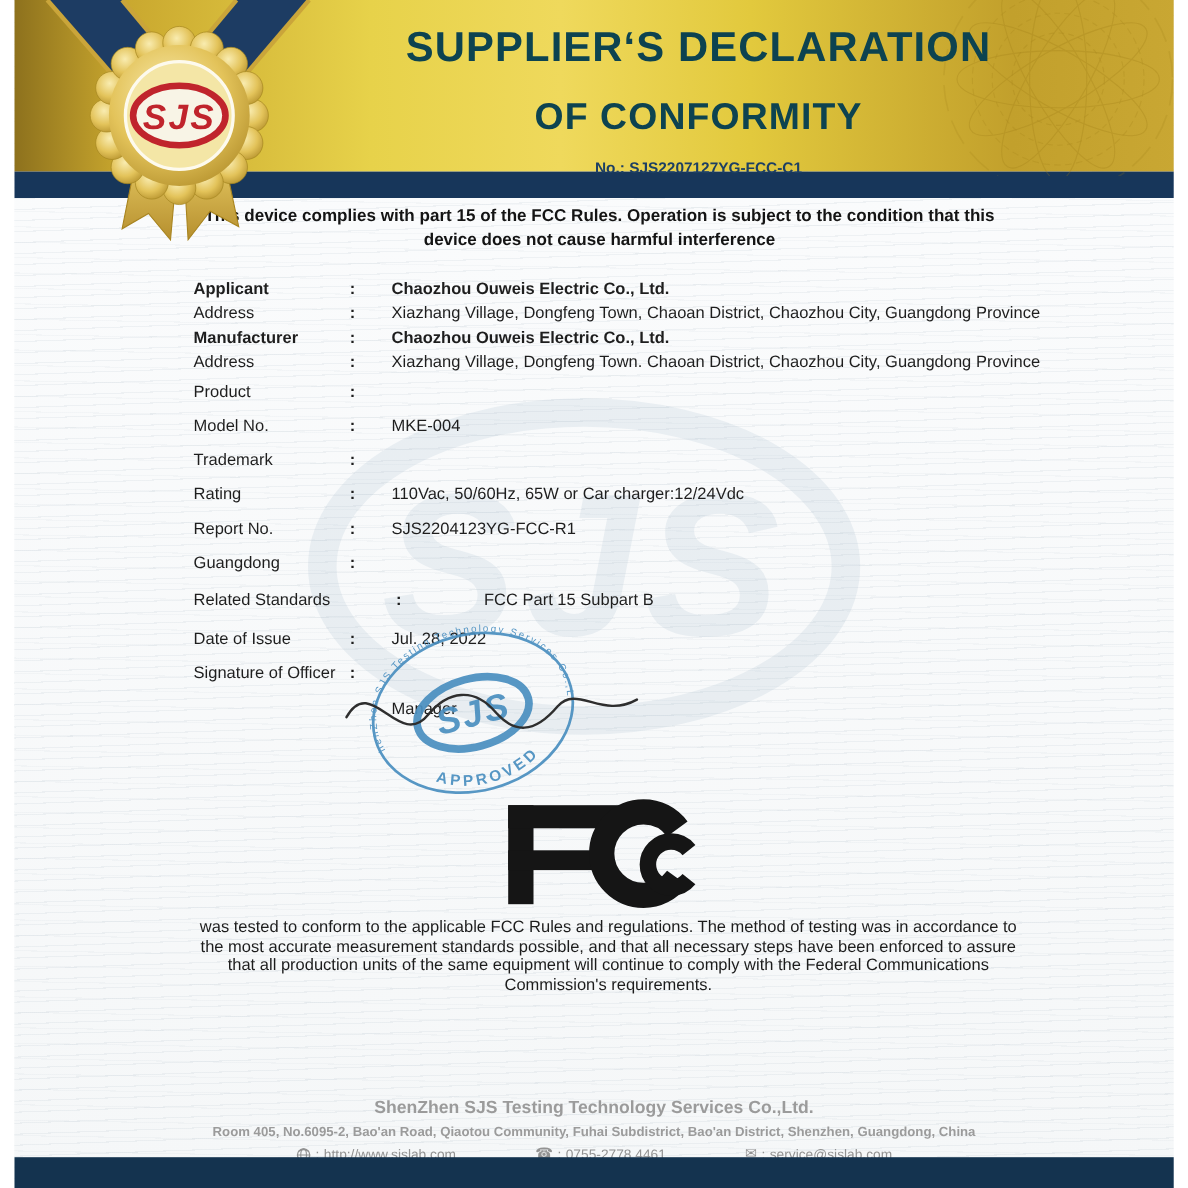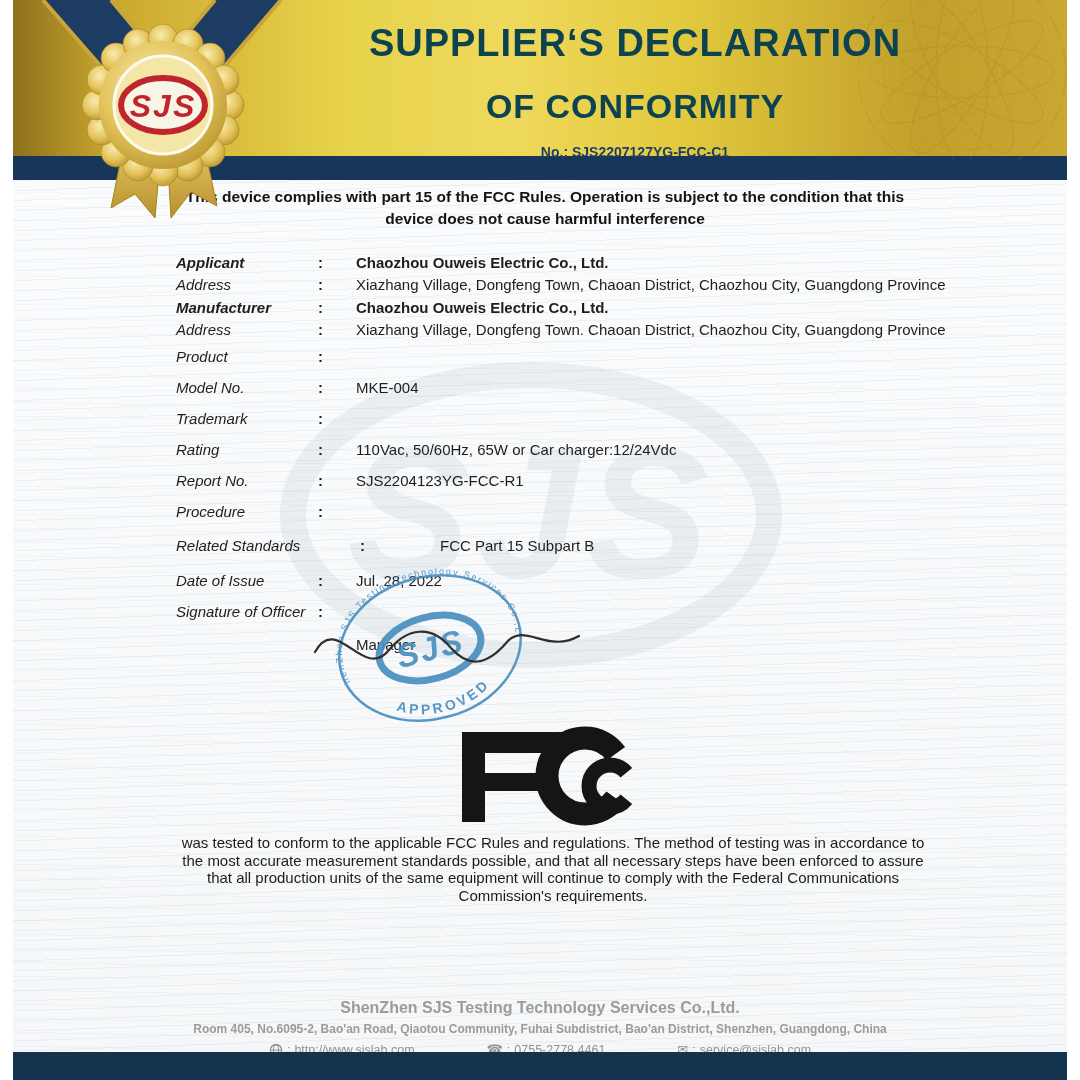--- a/index.html
+++ b/index.html
@@ -22,21 +22,21 @@
   .title2{margin-top:22px;font-size:34px;font-weight:bold;letter-spacing:1px;color:#0d4350;}
   .cert-no{margin-top:18px;font-size:14px;font-weight:bold;color:#1d3f63;}
   .rosette{position:absolute;right:0;top:0;z-index:1;opacity:.55;}
   .medal{position:absolute;left:8px;top:0;z-index:6;}
   
   .statement{position:absolute;left:120px;right:110px;top:186px;text-align:center;z-index:3;
     font-size:15.5px;font-weight:bold;color:#141414;line-height:22px;}
   
   .fields{position:absolute;left:163px;top:252px;width:778px;z-index:3;}
   .frow{display:flex;align-items:center;margin-bottom:10px;font-size:15px;color:#1e1e1e;line-height:21px;}
-  .flabel{width:142px;flex:0 0 142px;font-style:italic;}
+  .flabel{width:142px;flex:0 0 142px;}
   .fcolon{width:38px;flex:0 0 38px;font-weight:bold;}
   .fvalue{flex:1;}
   .b{font-weight:bold;}
   .m1{margin-bottom:1px;} .m2{margin-bottom:2px;} .m6{margin-bottom:6px;}
   .m12{margin-bottom:12px;} .m13{margin-bottom:13px;} .m14{margin-bottom:14px;gap:42px;}
   
   .stamp{position:absolute;left:305px;top:558px;z-index:4;opacity:.92;}
   .signature{position:absolute;left:298px;top:598px;z-index:5;}
   
   .fcc{position:absolute;left:445px;top:726px;z-index:3;}
@@ -182,21 +182,21 @@
       <span class="flabel">Rating</span>
       <span class="fcolon">:</span>
       <span class="fvalue">110Vac, 50/60Hz, 65W or Car charger:12/24Vdc</span>
     </div>
     <div class="frow">
       <span class="flabel">Report No.</span>
       <span class="fcolon">:</span>
       <span class="fvalue">SJS2204123YG-FCC-R1</span>
     </div>
     <div class="frow m13">
-      <span class="flabel">Procedure</span>
+      <span class="flabel">Guangdong</span>
       <span class="fcolon">:</span>
     </div>
     <div class="frow m14">
       <span class="flabel">Related Standards</span>
       <span class="fcolon">:</span>
       <span class="fvalue">FCC Part 15 Subpart B</span>
     </div>
     <div class="frow">
       <span class="flabel">Date of Issue</span>
       <span class="fcolon">:</span>

